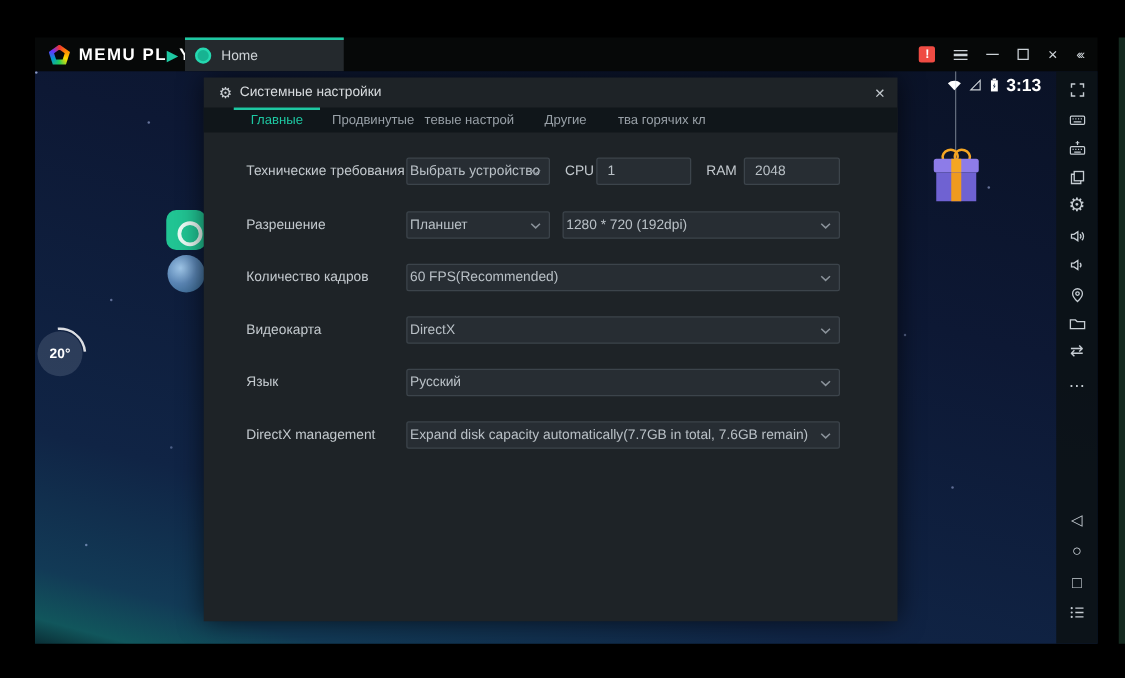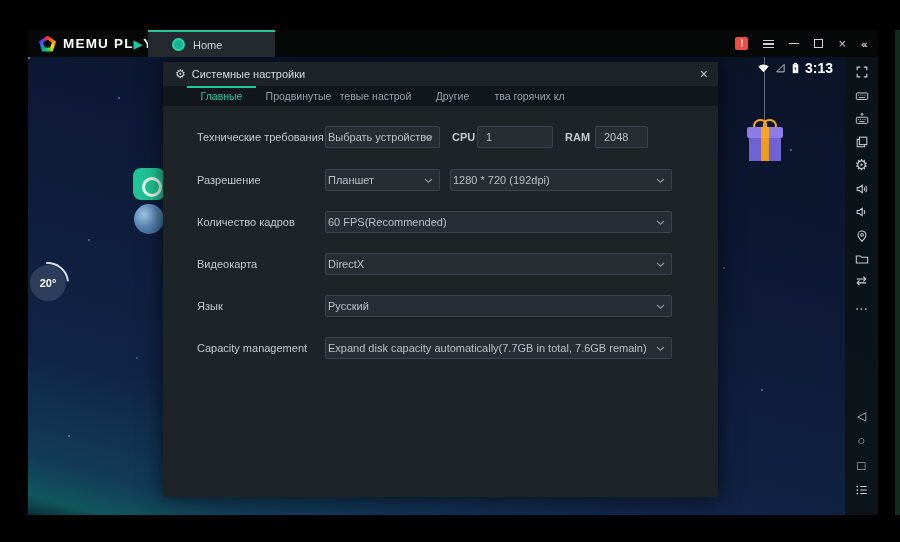--- a/index.html
+++ b/index.html
@@ -11,21 +11,21 @@
   
   .titlebar{position:absolute;left:0;top:0;width:100%;height:27px;background:#060808;display:flex;align-items:center}
   .logo{display:flex;align-items:center;gap:7px;padding-left:11px}
   .pent{width:17px;height:16px;position:relative;clip-path:polygon(50% 0,100% 38%,81% 100%,19% 100%,0 38%);
     background:conic-gradient(#e33 0deg,#f80 60deg,#fd0 120deg,#2c5 180deg,#09c 240deg,#63f 300deg,#e33 360deg)}
   .pent::after{content:"";position:absolute;left:25%;top:25%;width:50%;height:50%;
     clip-path:polygon(50% 0,100% 38%,81% 100%,19% 100%,0 38%);background:#060808}
   .brand{color:#fff;font-weight:bold;font-size:13.5px;letter-spacing:1.2px}
   .brand .play{color:#1ec8a2;font-size:11px}
   .home-tab{position:absolute;left:120px;top:0;width:127px;height:27px;background:#24292d;
-    border-top:2px solid #1ec8a2;display:flex;align-items:center;gap:8px;padding-left:24px}
+    border-top:2px solid #1ec8a2;display:flex;align-items:center;gap:8px;padding-left:8px}
   .home-ico{width:13px;height:13px;border-radius:50%;background:#17b392;border:2px solid #25d8b0}
   .home-lbl{color:#ced3d7;font-size:11px}
   .win-controls{position:absolute;right:8px;top:0;height:27px;display:flex;align-items:center;gap:15px}
   .alert-badge{width:13px;height:13px;background:#ef4b43;border-radius:2px;color:#fff;font-size:10px;
     font-weight:bold;text-align:center;line-height:13px}
   .i-menu{width:11px;height:8px;border-top:1.5px solid #ccd2d7;border-bottom:1.5px solid #ccd2d7;position:relative}
   .i-menu::after{content:"";position:absolute;left:0;top:2.5px;width:100%;height:1.5px;background:#ccd2d7}
   .i-min{width:10px;height:1.5px;background:#ccd2d7}
   .i-max{width:9px;height:9px;border:1.5px solid #ccd2d7}
   .i-close{color:#ccd2d7;font-size:13px;line-height:13px}
@@ -91,21 +91,21 @@
   .tab.active{color:#1ec8a2}
   .tab.active::before{content:"";position:absolute;left:4px;right:4px;top:0;height:2px;background:#1ec8a2}
 
   .row{position:absolute;left:0;width:100%;height:22px}
   .lbl{position:absolute;left:34px;line-height:22px;font-size:11px;color:#c3c9ce;white-space:nowrap}
   .sel,.inp{position:absolute;height:22px;background:#272d33;border:1px solid #3c444b;border-radius:2px;
     color:#b9c0c6;font-size:11px;display:flex;align-items:center;padding:0 22px 0 2px;white-space:nowrap;overflow:hidden}
   .inp{padding:0 8px;font-family:"Liberation Sans",sans-serif}
   input.inp{outline:none}
   .chev{position:absolute;right:6px;top:8px}
-  .mini-lbl{position:absolute;line-height:22px;font-size:11px;color:#c3c9ce;font-weight:bold}
+  .mini-lbl{position:absolute;line-height:22px;font-size:11px;color:#c3c9ce;font-weight:normal}
 
   .dlg-footer{position:absolute;left:0;right:0;bottom:0;height:37px;background:#14181b;
     display:flex;align-items:center;justify-content:center;gap:13px}
   .btn{height:21px;width:72px;font-size:11px;text-align:center;line-height:21px;border-radius:2px;cursor:pointer}
   .btn-save{background:#1ec8a2;color:#fff}
   .btn-cancel{background:#454c52;border:1px solid #7a8189;color:#d6dadd;line-height:19px}
 </style>
 </head>
 <body>
 
@@ -228,21 +228,21 @@
         <div class="lbl">Технические требования</div>
         <div class="sel" style="left:162px;width:115px">
           <span>Выбрать устройство</span>
           <svg class="chev" width="9" height="6" viewBox="0 0 9 6">
               <path d="M1 1l3.5 3.3L8 1" stroke="#8b939b" fill="none" stroke-width="1.2"></path>
             </svg>
         </div>
         <div class="mini-lbl" style="left:289px">CPU</div>
         <input class="inp" style="left: 314px; width: 76px;" value="1">
         <div class="mini-lbl" style="left:402px">RAM</div>
-        <input class="inp" style="left: 432px; width: 53px;" value="2048">
+        <input class="inp" style="left: 432px; width: 77px;" value="2048">
       </div>
 
       <div class="row" style="top:107px">
         <div class="lbl">Разрешение</div>
         <div class="sel" style="left:162px;width:115px">
           <span>Планшет</span>
           <svg class="chev" width="9" height="6" viewBox="0 0 9 6">
               <path d="M1 1l3.5 3.3L8 1" stroke="#8b939b" fill="none" stroke-width="1.2"></path>
             </svg>
         </div>
@@ -278,21 +278,21 @@
         <div class="lbl">Язык</div>
         <div class="sel" style="left:162px;width:347px">
           <span>Русский</span>
           <svg class="chev" width="9" height="6" viewBox="0 0 9 6">
               <path d="M1 1l3.5 3.3L8 1" stroke="#8b939b" fill="none" stroke-width="1.2"></path>
             </svg>
         </div>
       </div>
 
       <div class="row" style="top:275px">
-        <div class="lbl">Capacity management</div>
+        <div class="lbl">DirectX management</div>
         <div class="sel" style="left:162px;width:347px">
           <span>Expand disk capacity automatically(7.7GB in total, 7.6GB remain)</span>
           <svg class="chev" width="9" height="6" viewBox="0 0 9 6">
               <path d="M1 1l3.5 3.3L8 1" stroke="#8b939b" fill="none" stroke-width="1.2"></path>
             </svg>
         </div>
       </div>
 
     </div>
 

